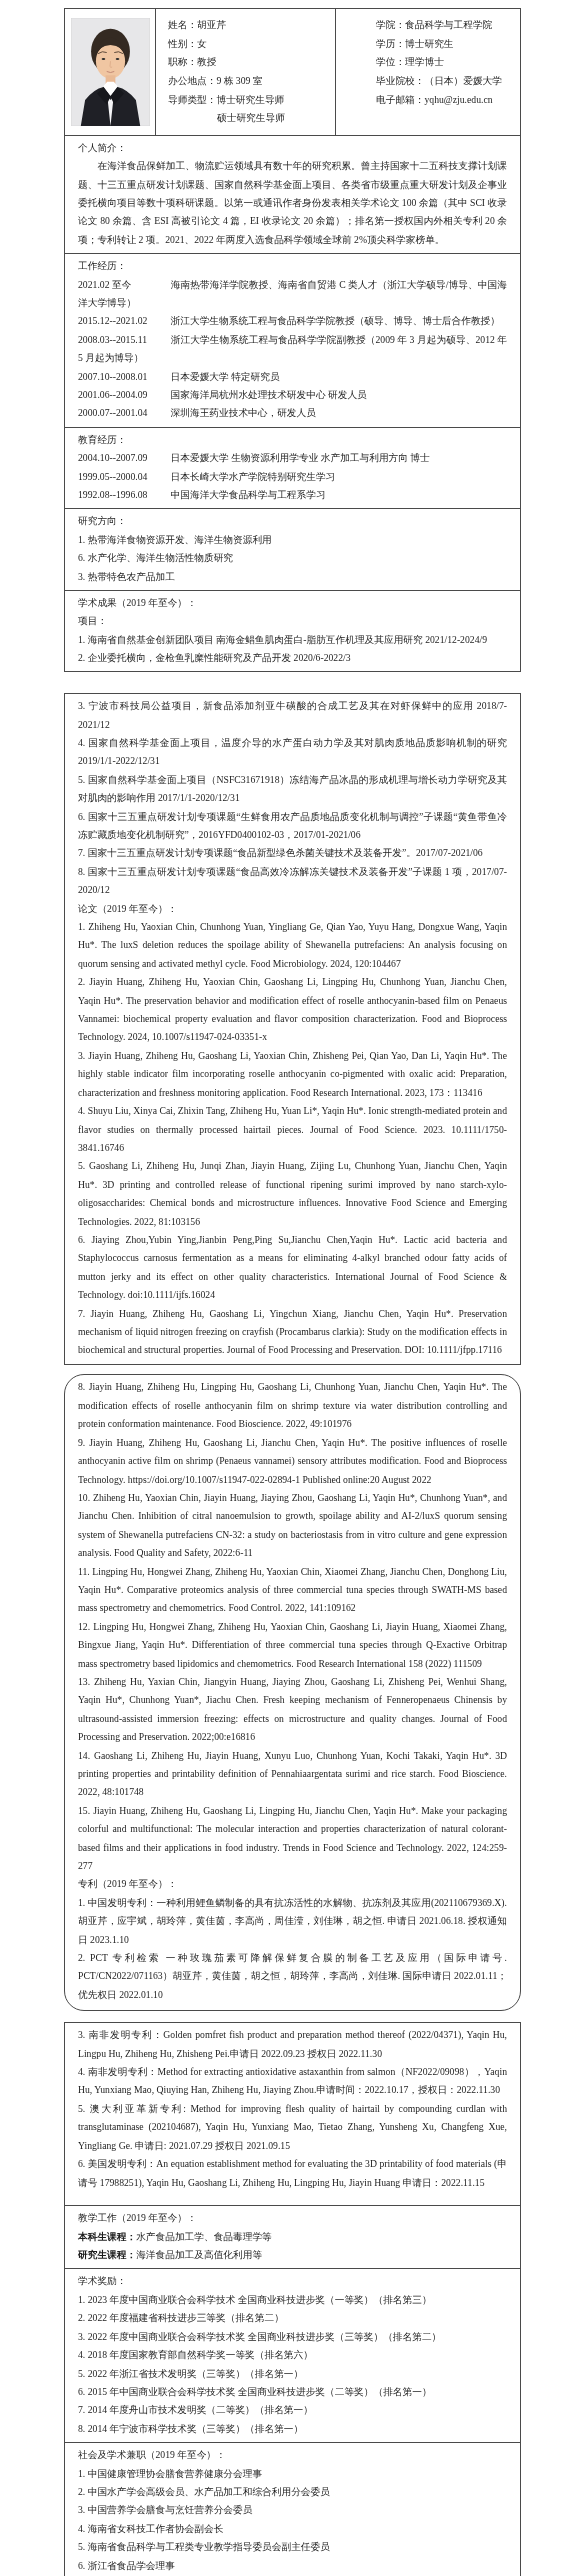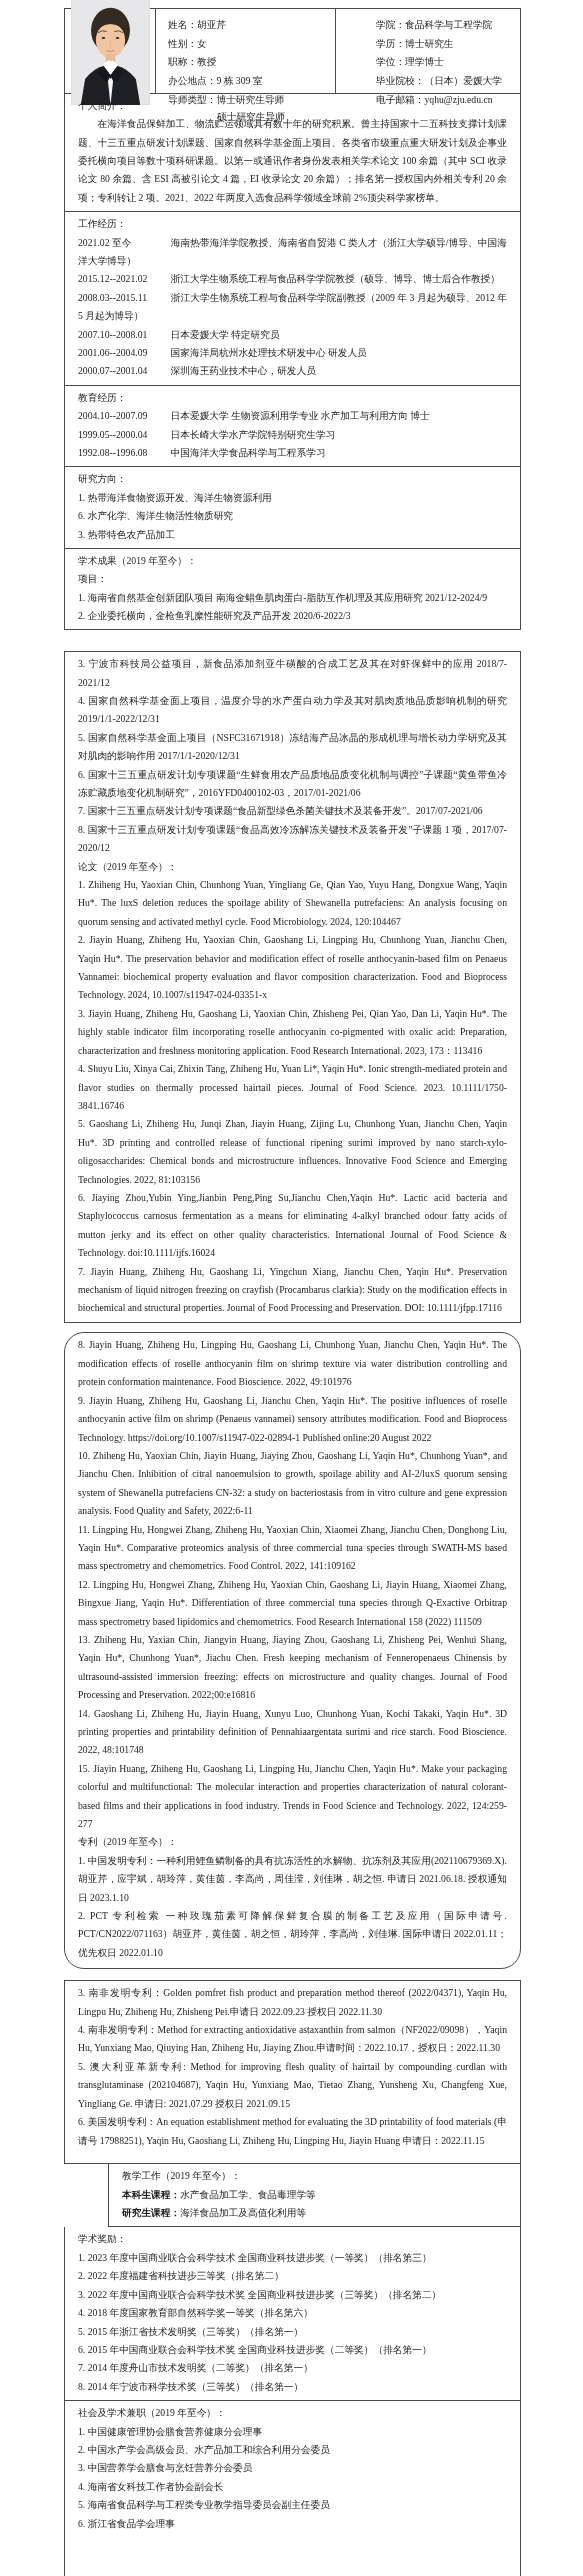--- a/index.html
+++ b/index.html
@@ -22,39 +22,39 @@
   .sec.joined { border-top: none; }
   .gap { background: #fff; }
 
   p, .line { margin: 0; font-size: 9.7px; line-height: 18.4px; text-align: justify; }
   .sec-title { font-weight: normal; }
   .item { text-align: justify; }
   .entry .period { display: inline-block; min-width: 85px; margin-right: 7.6px; }
   .indent { text-indent: 19.4px; }
 
   
-  .info-table { display: flex; padding: 0; height: 86px; }
+  .info-table { display: flex; padding: 0; height: 128px; }
   .cell { padding: 7.6px 0 0 12px; }
   .cell-photo {
     width: 91px; flex: 0 0 91px;
     border-right: 1.1px solid #4a4a4a;
     display: flex; align-items: center; justify-content: center;
     padding: 0;
   }
   .cell-mid { width: 179px; flex: 0 0 179px; }
   .cell-right { flex: 1; border-left: 1.1px solid #4a4a4a; padding-left: 40px; }
   .info-row { font-size: 9.7px; line-height: 18.6px; white-space: nowrap; }
-  .info-row.cont { padding-left: 49px; font-family: Liberation Mono, monospace; }
+  .info-row.cont { padding-left: 49px; }
 
   .teach-row .lab { font-weight: bold; }
 
   .mh-p2 { min-height: 637px; }
   .mh-p3 { min-height: 637px; border-radius: 20px; }
   .mh-p4a { min-height: 184px; }
-  .mh-teach { min-height: 58px; margin-left: 44px; }
+  .mh-teach { min-height: 58px; }
   .mh-awards { min-height: 167px; }
   .mh-memb { min-height: 179px; }
 </style>
 </head>
 <body>
 
 <div class="doc">
 
   <div class="sec info-table">
     <div class="cell cell-photo">
@@ -180,21 +180,21 @@
     <p class="teach-row"><span class="lab">本科生课程：</span><span>水产食品加工学、食品毒理学等</span></p>
     <p class="teach-row"><span class="lab">研究生课程：</span><span>海洋食品加工及高值化利用等</span></p>
   </div>
 
   <div class="sec joined mh-awards">
     <p class="sec-title">学术奖励：</p>
     <p class="item">1. 2023 年度中国商业联合会科学技术 全国商业科技进步奖（一等奖）（排名第三）</p>
     <p class="item">2. 2022 年度福建省科技进步三等奖（排名第二）</p>
     <p class="item">3. 2022 年度中国商业联合会科学技术奖 全国商业科技进步奖（三等奖）（排名第二）</p>
     <p class="item">4. 2018 年度国家教育部自然科学奖一等奖（排名第六）</p>
-    <p class="item">5. 2015 年浙江省技术发明奖（三等奖）（排名第一）</p>
+    <p class="item">5. 2022 年浙江省技术发明奖（三等奖）（排名第一）</p>
     <p class="item">6. 2015 年中国商业联合会科学技术奖 全国商业科技进步奖（二等奖）（排名第一）</p>
     <p class="item">7. 2014 年度舟山市技术发明奖（二等奖）（排名第一）</p>
     <p class="item">8. 2014 年宁波市科学技术奖（三等奖）（排名第一）</p>
   </div>
 
   <div class="sec joined mh-memb">
     <p class="sec-title">社会及学术兼职（2019 年至今）：</p>
     <p class="item">1. 中国健康管理协会膳食营养健康分会理事</p>
     <p class="item">2. 中国水产学会高级会员、水产品加工和综合利用分会委员</p>
     <p class="item">3. 中国营养学会膳食与烹饪营养分会委员</p>

